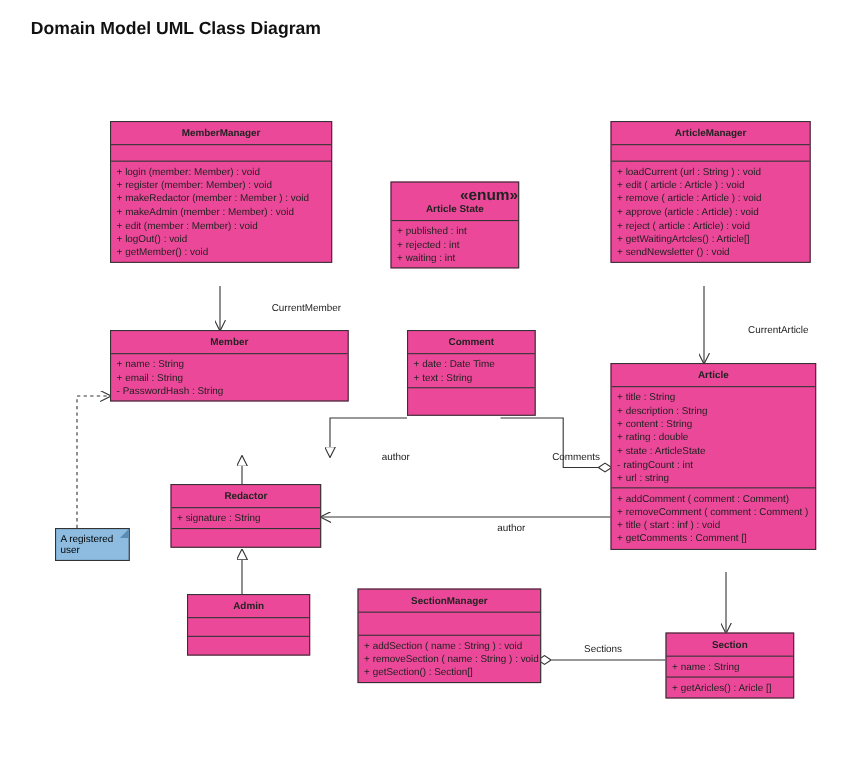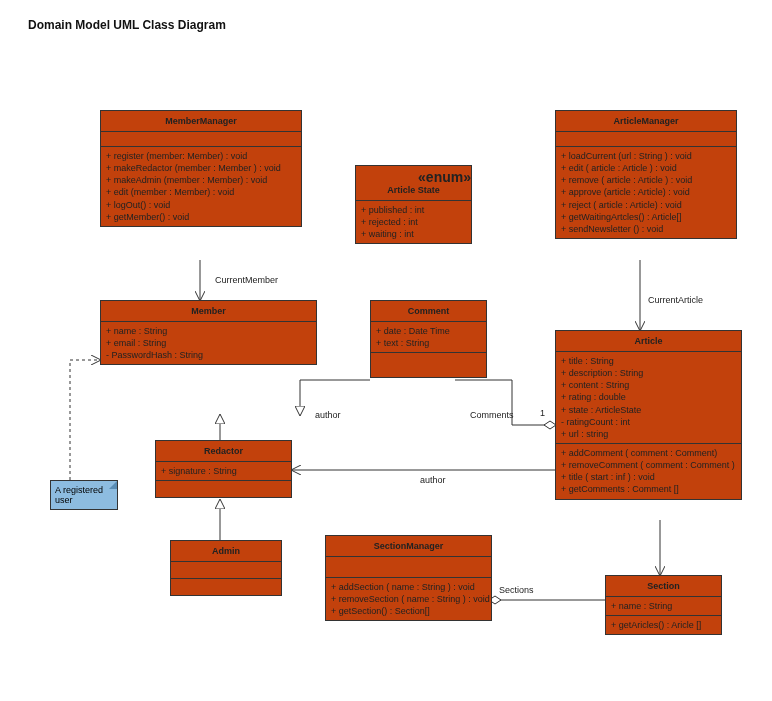--- a/index.html
+++ b/index.html
@@ -9,28 +9,28 @@
     background: #fff;
     width: 772px;
     height: 701px;
     position: relative;
     overflow: hidden;
   }
   .title {
     position: absolute;
     top: 18px;
     left: 28px;
-    font-size: 12px;
+    font-size: 16px;
     font-weight: bold;
     color: #111;
   }
   .class-box {
     position: absolute;
     border: 1px solid #333;
-    background: #c2410c;
+    background: #ec4899;
     font-size: 9px;
     color: #222;
   }
   .class-box .sect {
     border-bottom: 1px solid #333;
     padding: 3px 5px;
   }
   .class-box .sect:last-child { border-bottom: none; }
   .class-box .head {
     text-align: center;
@@ -65,20 +65,21 @@
     position:absolute;
     top:0;left:0;
     width:772px;height:701px;
     pointer-events:none;
   }
   .lbl {
     position:absolute;
     font-size:9px;
     color:#222;
     background:transparent;
+    margin-left:32px;
   }
 </style>
 </head>
 <body>
 
 <div class="title">Domain Model UML Class Diagram</div>
 
 <svg class="lines">
   <defs>
     <marker id="tri" markerWidth="10" markerHeight="10" refX="9" refY="5" orient="auto">
@@ -122,20 +123,21 @@
 <div class="lbl" style="left:499px;top:585px">Sections</div>
 
 <div class="note" style="left:30px;top:480px">
   <span>A registered user</span>
 </div>
 
 <div class="class-box" style="left:100px;top:110px;width:200px">
   <div class="sect head">MemberManager</div>
   <div class="sect" style="height:8px"></div>
   <div class="sect">
+    <div class="row">+  login (member: Member) : void</div>
     <div class="row">+  register (member:  Member) : void</div>
     <div class="row">+  makeRedactor (member : Member ) : void</div>
     <div class="row">+  makeAdmin (member : Member) : void</div>
     <div class="row">+  edit (member : Member) : void</div>
     <div class="row">+  logOut() : void</div>
     <div class="row">+  getMember() : void</div>
   </div>
 </div>
 
 <div class="class-box" style="left:355px;top:165px;width:115px">

